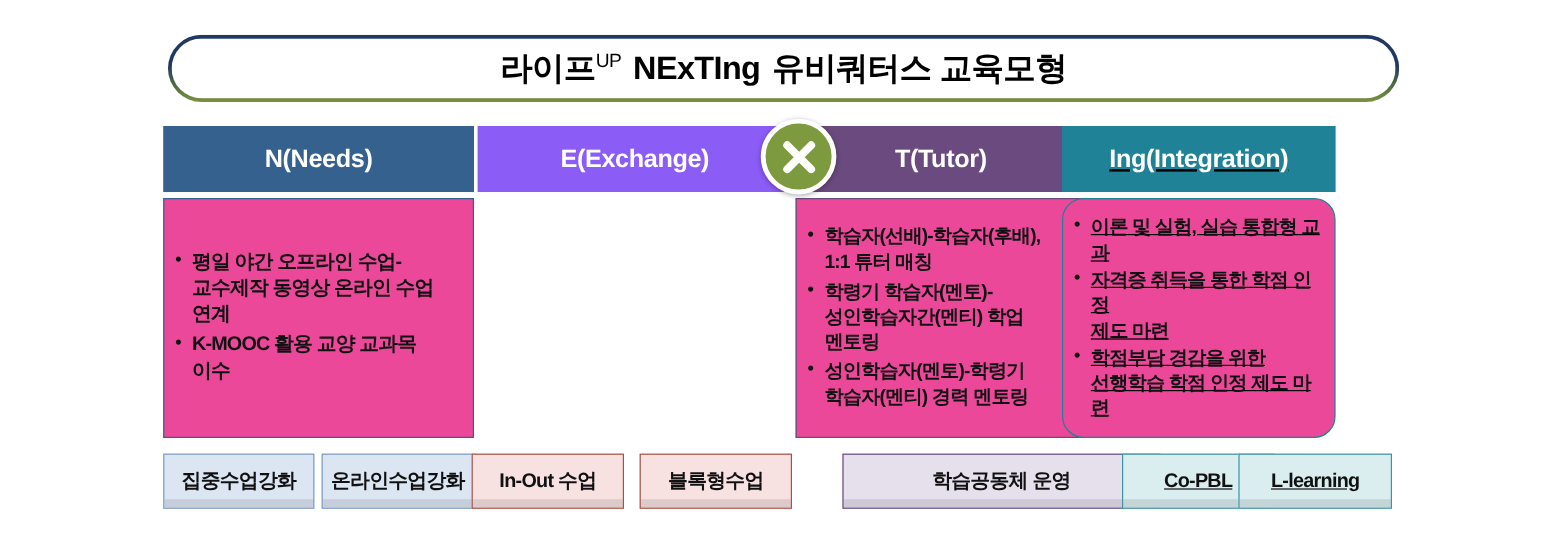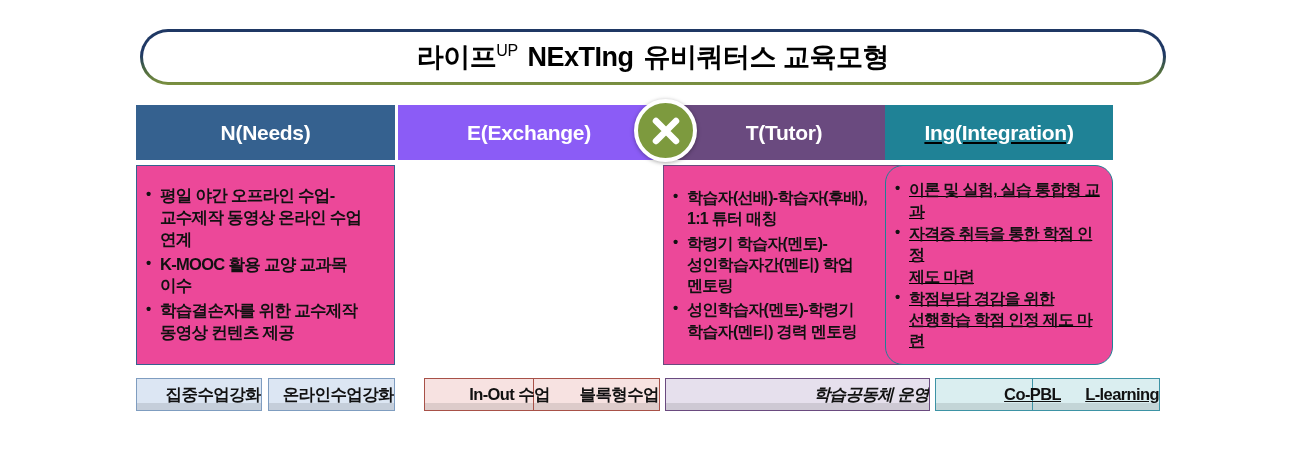--- a/index.html
+++ b/index.html
@@ -144,27 +144,27 @@
 
   
   .badge-row {
     position: absolute;
     top: 378px;
     height: 46px;
   }
   .badge {
     position: absolute;
     top: 0;
-    height: 33px;
+    height: 46px;
     box-sizing: border-box;
     border: 1.3px solid #8094b4;
     background: #dce6f3;
     display: flex;
     align-items: center;
-    justify-content: flex-end;
+    justify-content: center;
     font-size: 16.5px;
     font-weight: bold;
     color: #111111;
     letter-spacing: -0.6px;
     overflow: hidden;
   }
   .badge::after {
     content: "";
     position: absolute;
     left: 0; right: 0; bottom: 0;
@@ -173,23 +173,23 @@
   }
   .badge span { position: relative; z-index: 1; }
 
   .badge-blue   { background: #dce6f3; border-color: #7f9dc0; }
   .badge-pink   { background: #f7e2e1; border-color: #a85148; }
   .badge-purple { background: #e6e0ed; border-color: #6a4a7f; }
   .badge-teal   { background: #daeef0; border-color: #3d93a5; text-decoration: underline; }
 
   .bx-1 { left: 136px;  width: 126px; }
   .bx-2 { left: 268px;  width: 127px; }
-  .bx-3 { left: 424px;  width: 127px; }
+  .bx-3 { left: 393px;  width: 127px; }
   .bx-4 { left: 533px;  width: 127px; }
-  .bx-5 { left: 665px;  width: 265px; font-style: italic; }
+  .bx-5 { left: 702px;  width: 265px; }
   .bx-6 { left: 935px;  width: 127px; }
   .bx-7 { left: 1032px; width: 128px; }
 </style>
 </head>
 <body>
 
 <div id="diagram">
 
   <div class="title-pill">
     <div class="title-text"><span>라이프</span><sup>UP</sup><span class="title-gap"></span><span>NExTIng</span><span class="title-gap"></span><span>유비쿼터스 교육모형</span></div>
@@ -197,22 +197,20 @@
 
   <div class="col col-1">
     <div class="col-head head-needs">N(Needs)</div>
     <div class="col-body body-1">
       <ul class="bullets">
         <li>평일 야간 오프라인 수업-
 교수제작 동영상 온라인 수업
 연계</li>
         <li>K-MOOC 활용 교양 교과목
 이수</li>
-        <li>학습결손자를 위한 교수제작
-동영상 컨텐츠 제공</li>
       </ul>
     </div>
   </div>
 
   <div class="col col-2">
     <div class="col-head head-exchange">E(Exchange)</div>
   </div>
 
   <div class="col col-3">
     <div class="col-head head-tutor">T(Tutor)</div>

